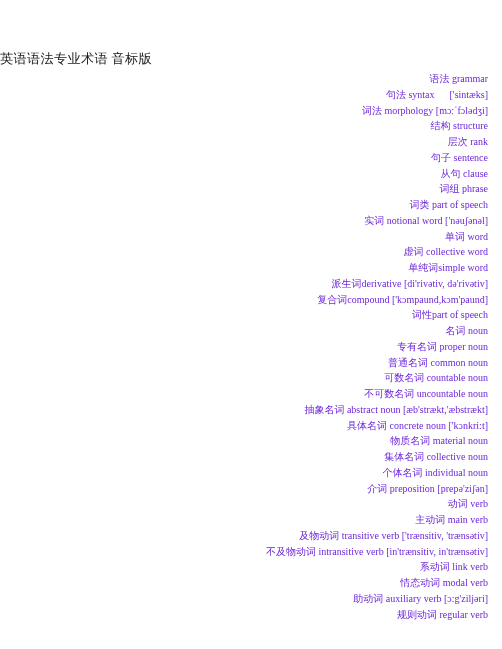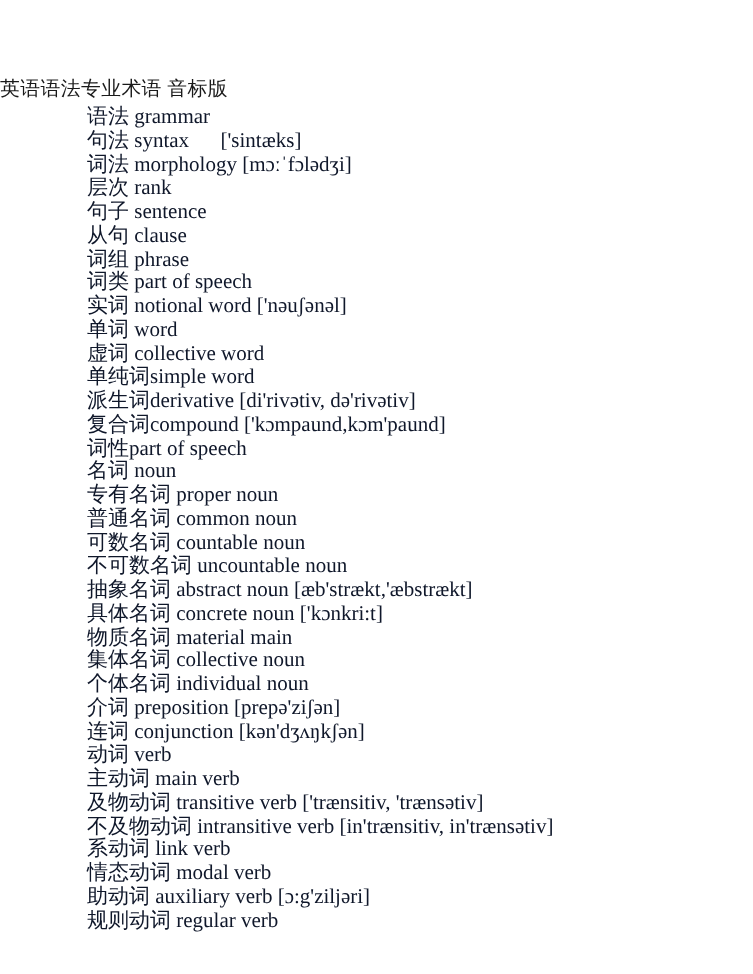--- a/index.html
+++ b/index.html
@@ -30,62 +30,63 @@
     color: #1a1a1a;
     white-space: nowrap;
   }
   #term-list {
     position: absolute;
     top: 71px;
     left: 58px;
     width: 430px;
   }
   .term-line {
-    font-size: 14px;
+    font-size: 10px;
     line-height: 15.75px;
     white-space: pre;
-    color: #0f172a;
+    color: #6d28d9;
     font-family: "Liberation Serif", "DejaVu Serif", serif;
+    text-align: right;
   }
 </style>
 </head>
 <body>
 
 <div id="page">
 
   <div id="doc-title">英语语法专业术语 音标版</div>
 
   <div id="term-list">
       <div class="term-line">语法 grammar</div>
       <div class="term-line">句法 syntax      ['sintæks]</div>
       <div class="term-line">词法 morphology [mɔːˈfɔlədʒi]</div>
+      <div class="term-line">结构 structure</div>
       <div class="term-line">层次 rank</div>
       <div class="term-line">句子 sentence</div>
       <div class="term-line">从句 clause</div>
       <div class="term-line">词组 phrase</div>
       <div class="term-line">词类 part of speech</div>
       <div class="term-line">实词 notional word ['nəuʃənəl]</div>
       <div class="term-line">单词 word</div>
       <div class="term-line">虚词 collective word</div>
       <div class="term-line">单纯词simple word</div>
       <div class="term-line">派生词derivative [di'rivətiv, də'rivətiv]</div>
       <div class="term-line">复合词compound ['kɔmpaund,kɔm'paund]</div>
       <div class="term-line">词性part of speech</div>
       <div class="term-line">名词 noun</div>
       <div class="term-line">专有名词 proper noun</div>
       <div class="term-line">普通名词 common noun</div>
       <div class="term-line">可数名词 countable noun</div>
       <div class="term-line">不可数名词 uncountable noun</div>
       <div class="term-line">抽象名词 abstract noun [æb'strækt,'æbstrækt]</div>
       <div class="term-line">具体名词 concrete noun ['kɔnkri:t]</div>
-      <div class="term-line">物质名词 material main</div>
+      <div class="term-line">物质名词 material noun</div>
       <div class="term-line">集体名词 collective noun</div>
       <div class="term-line">个体名词 individual noun</div>
       <div class="term-line">介词 preposition [prepə'ziʃən]</div>
-      <div class="term-line">连词 conjunction [kən'dʒʌŋkʃən]</div>
       <div class="term-line">动词 verb</div>
       <div class="term-line">主动词 main verb</div>
       <div class="term-line">及物动词 transitive verb ['trænsitiv, 'trænsətiv]</div>
       <div class="term-line">不及物动词 intransitive verb [in'trænsitiv, in'trænsətiv]</div>
       <div class="term-line">系动词 link verb</div>
       <div class="term-line">情态动词 modal verb</div>
       <div class="term-line">助动词 auxiliary verb [ɔ:g'ziljəri]</div>
       <div class="term-line">规则动词 regular verb</div>
     </div>
 

